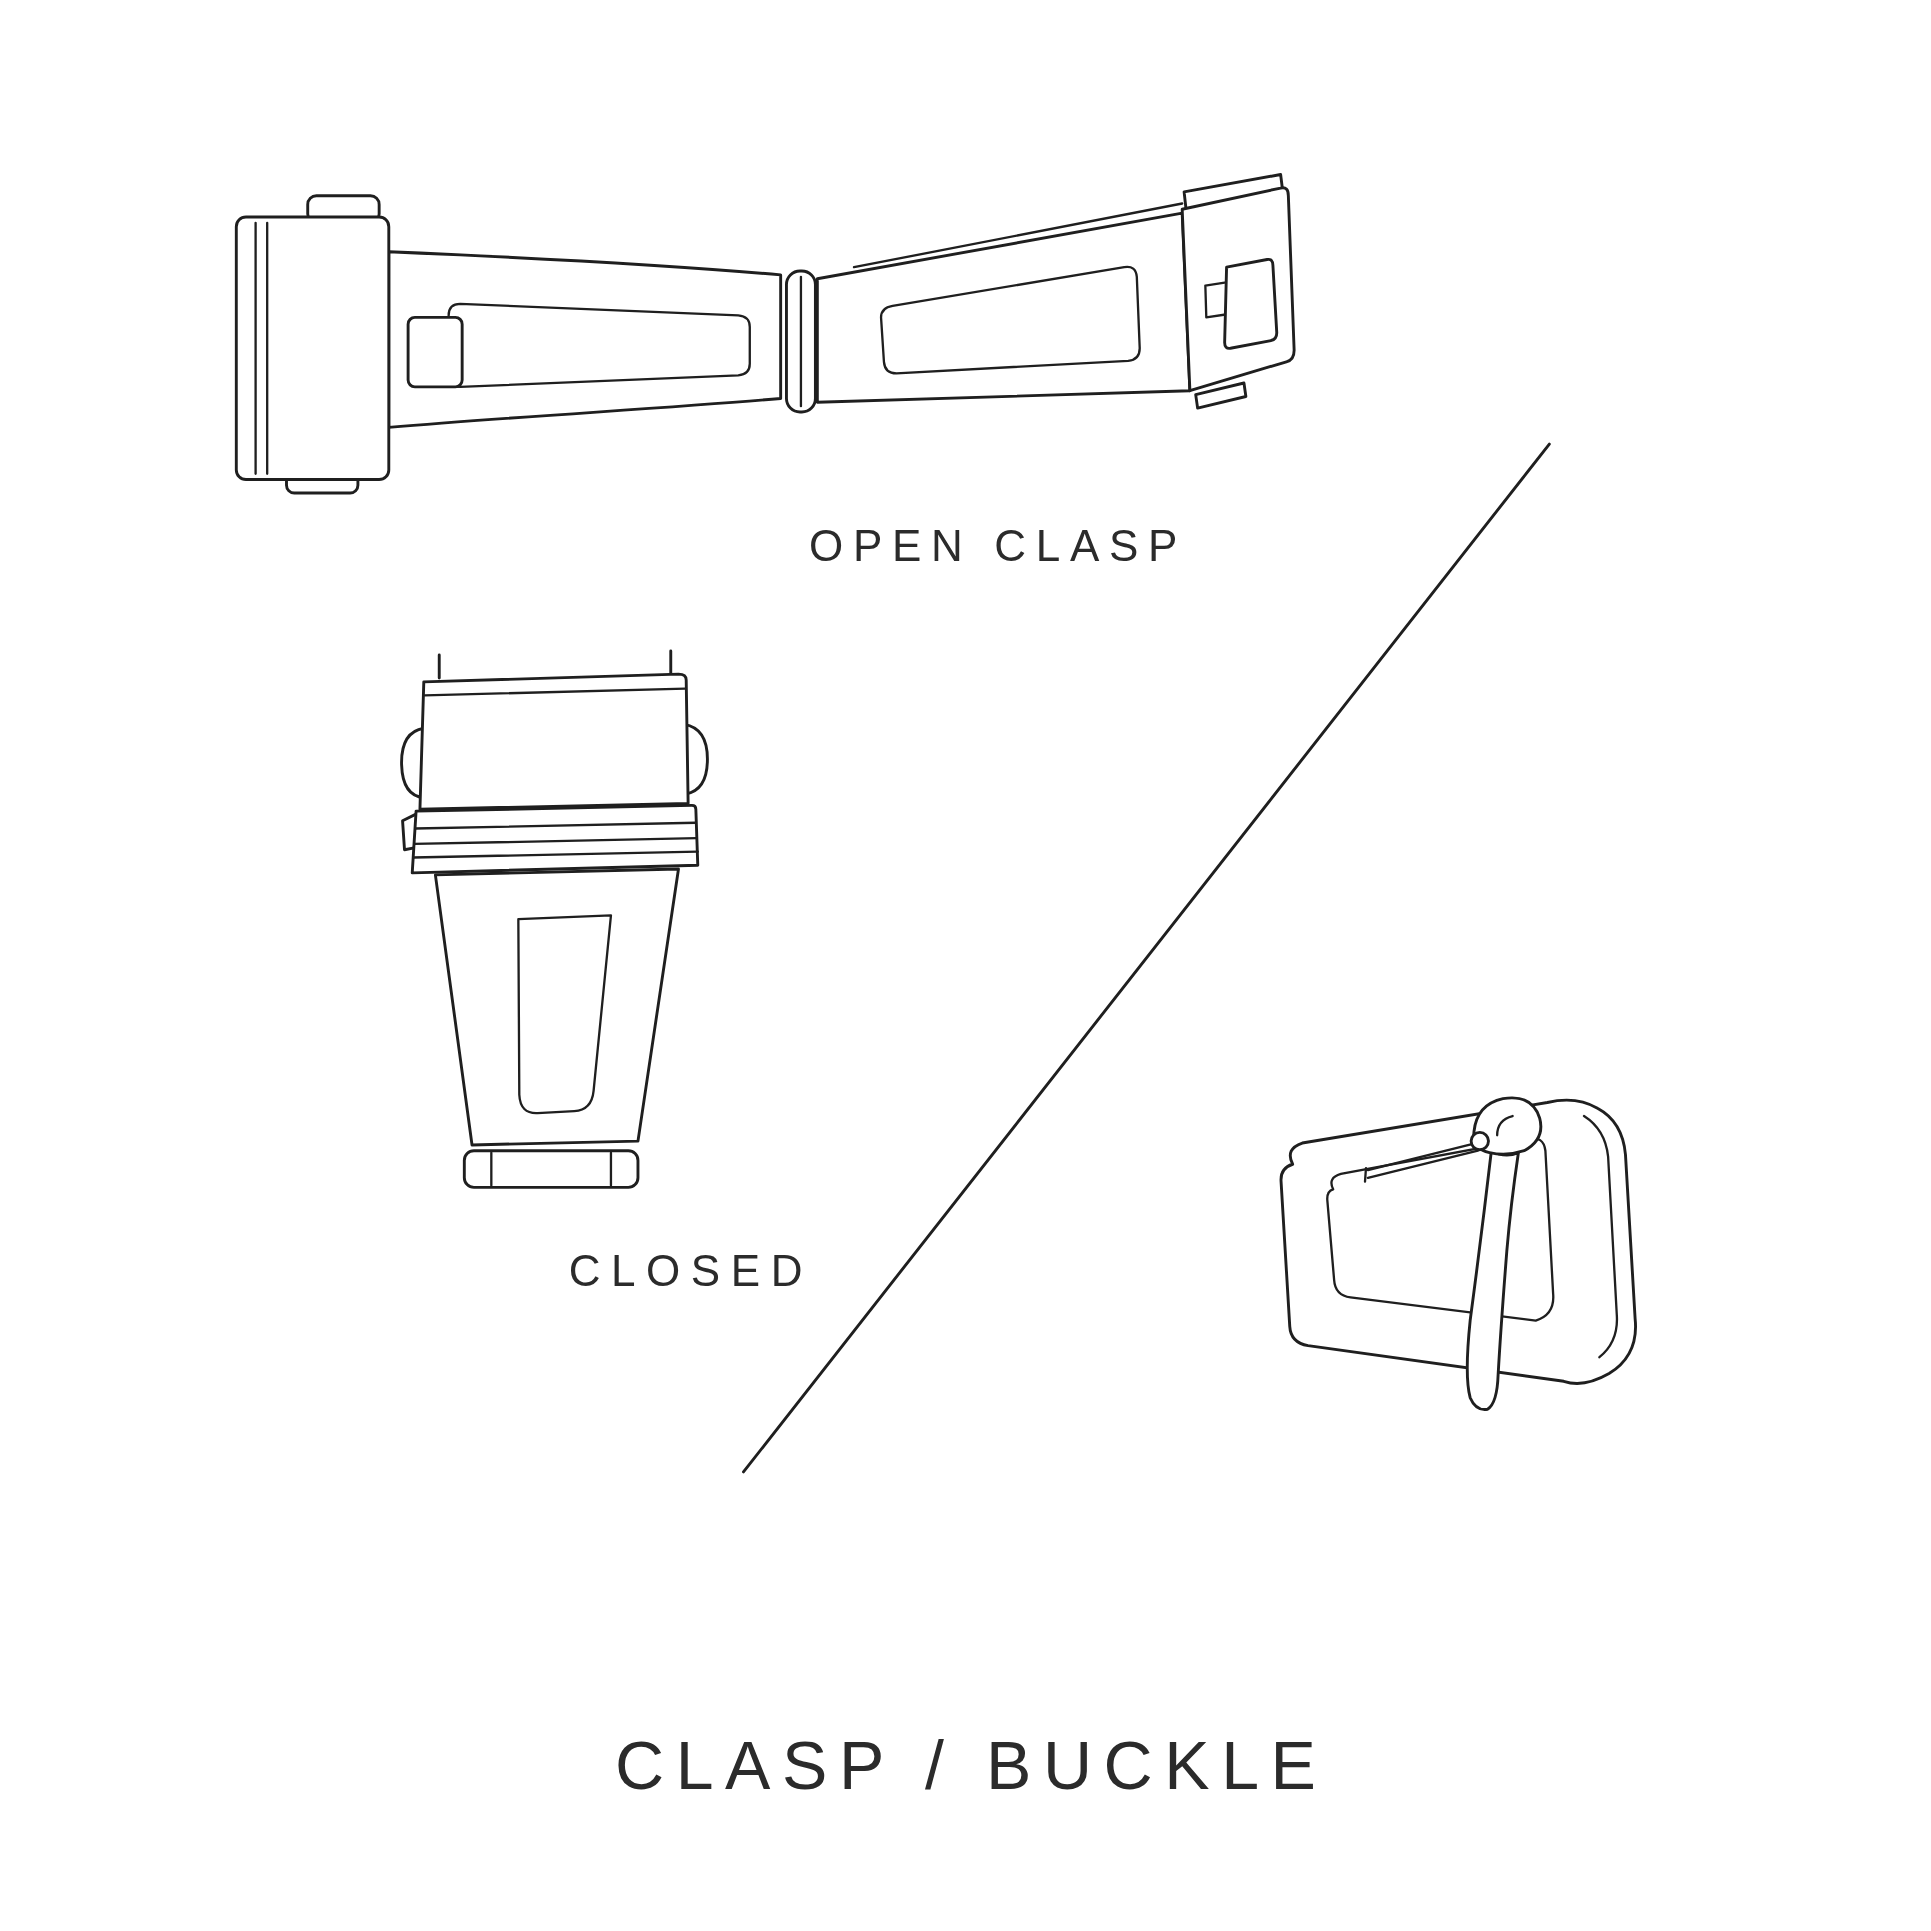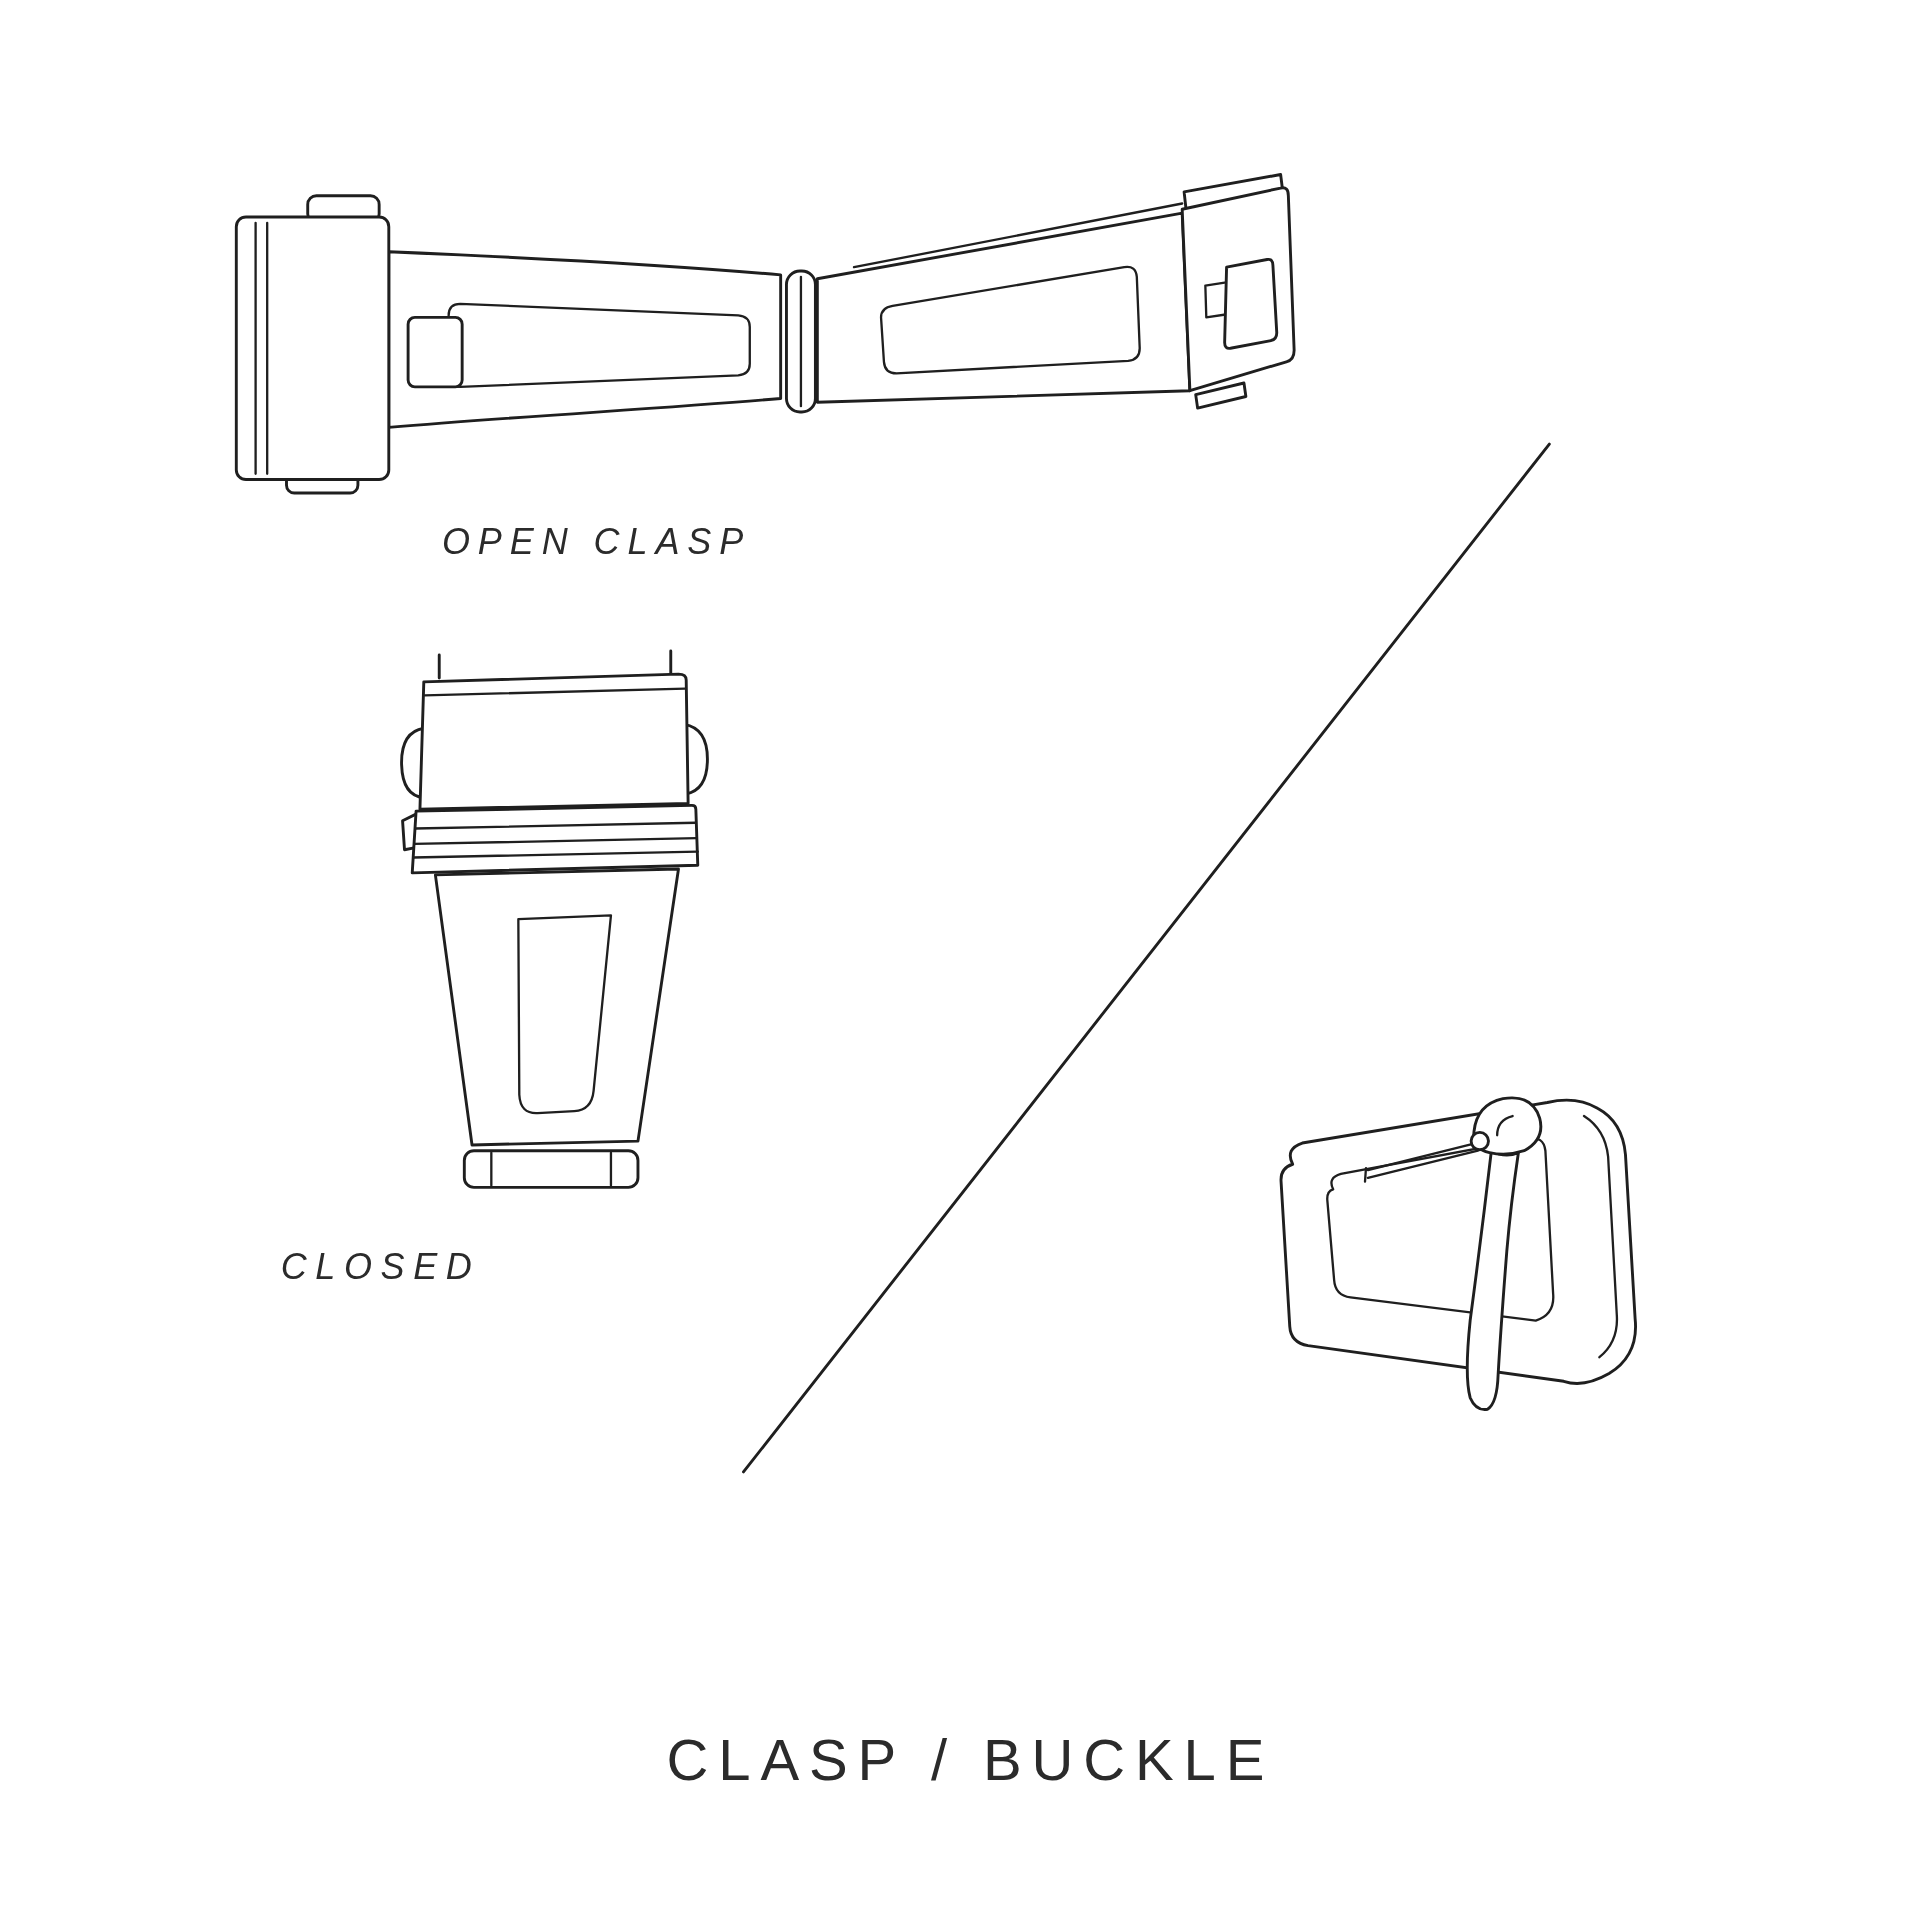--- a/index.html
+++ b/index.html
@@ -23,36 +23,35 @@
   .fw {
     fill: var(--background, #ffffff);
     stroke: var(--line, #1f1f1f);
     stroke-width: 3;
     stroke-linejoin: round;
     stroke-linecap: round;
   }
   .thin { stroke-width: 2.4; }
   .caption {
     position: absolute;
-    text-align: left;
-    font-size: 36px;
+    text-align: right;
+    font-size: 44px;
     font-weight: 400;
     letter-spacing: 0.22em;
     text-indent: 0.22em;
     color: var(--text, #2b2b2b);
     white-space: nowrap;
-    font-style: italic;
   }
   .title {
     position: absolute;
     left: 0;
     top: 1726px;
     width: 1931px;
     text-align: center;
-    font-size: 58px;
+    font-size: 68px;
     font-weight: 400;
     letter-spacing: 0.17em;
     text-indent: 0.17em;
     color: var(--text, #2b2b2b);
     white-space: nowrap;
   }
 </style>
 </head>
 <body>
 

